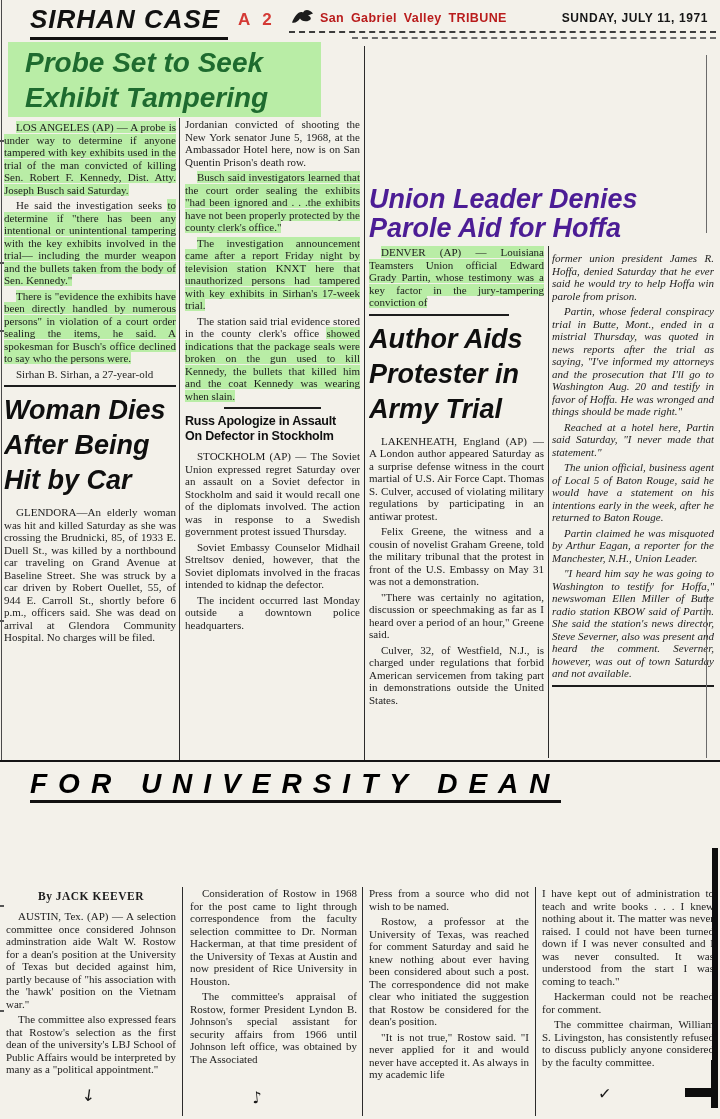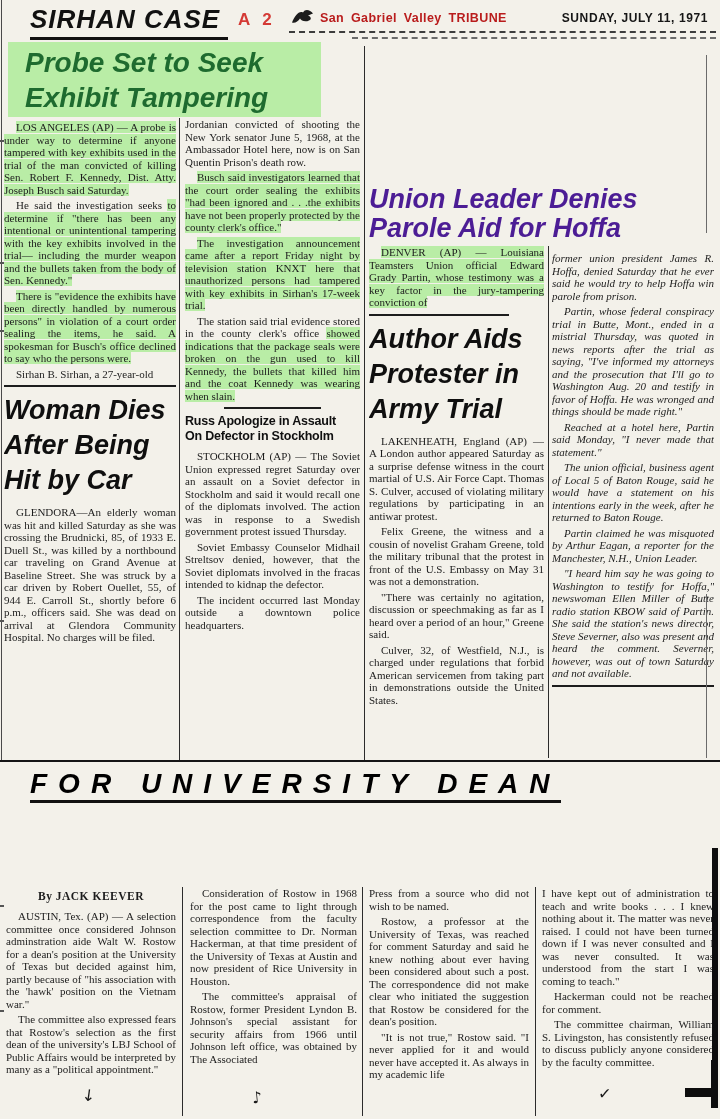--- a/index.html
+++ b/index.html
@@ -137,21 +137,21 @@
 Protester in
 Army Trial</div>
       <p class="para"><span>LAKENHEATH, England (AP) — A London author appeared Saturday as a surprise defense witness in the court martial of U.S. Air Force Capt. Thomas S. Culver, accused of violating military regulations by participating in an antiwar protest.</span></p>
       <p class="para"><span>Felix Greene, the witness and a cousin of novelist Graham Greene, told the military tribunal that the protest in front of the U.S. Embassy on May 31 was not a demonstration.</span></p>
       <p class="para"><span>"There was certainly no agitation, discussion or speechmaking as far as I heard over a period of an hour," Greene said.</span></p>
       <p class="para"><span>Culver, 32, of Westfield, N.J., is charged under regulations that forbid American servicemen from taking part in demonstrations outside the United States.</span></p>
     </section>
   <section class="col c4">
       <p class="para noindent"><span>former union president James R. Hoffa, denied Saturday that he ever said he would try to help Hoffa win parole from prison.</span></p>
       <p class="para"><span>Partin, whose federal conspiracy trial in Butte, Mont., ended in a mistrial Thursday, was quoted in news reports after the trial as saying, "I've informed my attorneys and the prosecution that I'll go to Washington Aug. 20 and testify in favor of Hoffa. He was wronged and things should be made right."</span></p>
-      <p class="para"><span>Reached at a hotel here, Partin said Monday, "I never made that statement."</span></p>
+      <p class="para"><span>Reached at a hotel here, Partin said Saturday, "I never made that statement."</span></p>
       <p class="para"><span>The union official, business agent of Local 5 of Baton Rouge, said he would have a statement on his intentions early in the week, after he returned to Baton Rouge.</span></p>
       <p class="para"><span>Partin claimed he was misquoted by Arthur Eagan, a reporter for the Manchester, N.H., Union Leader.</span></p>
       <p class="para"><span>"I heard him say he was going to Washington to testify for Hoffa," newswoman Ellen Miller of Butte radio station KBOW said of Partin. She said the station's news director, Steve Severner, also was present and heard the comment. Severner, however, was out of town Saturday and not available.</span></p>
       <div class="rule"></div>
     </section>
 
   <div class="divider-main"></div>
   <div class="kicker">FOR UNIVERSITY DEAN</div>
 
   <section class="col b1">

